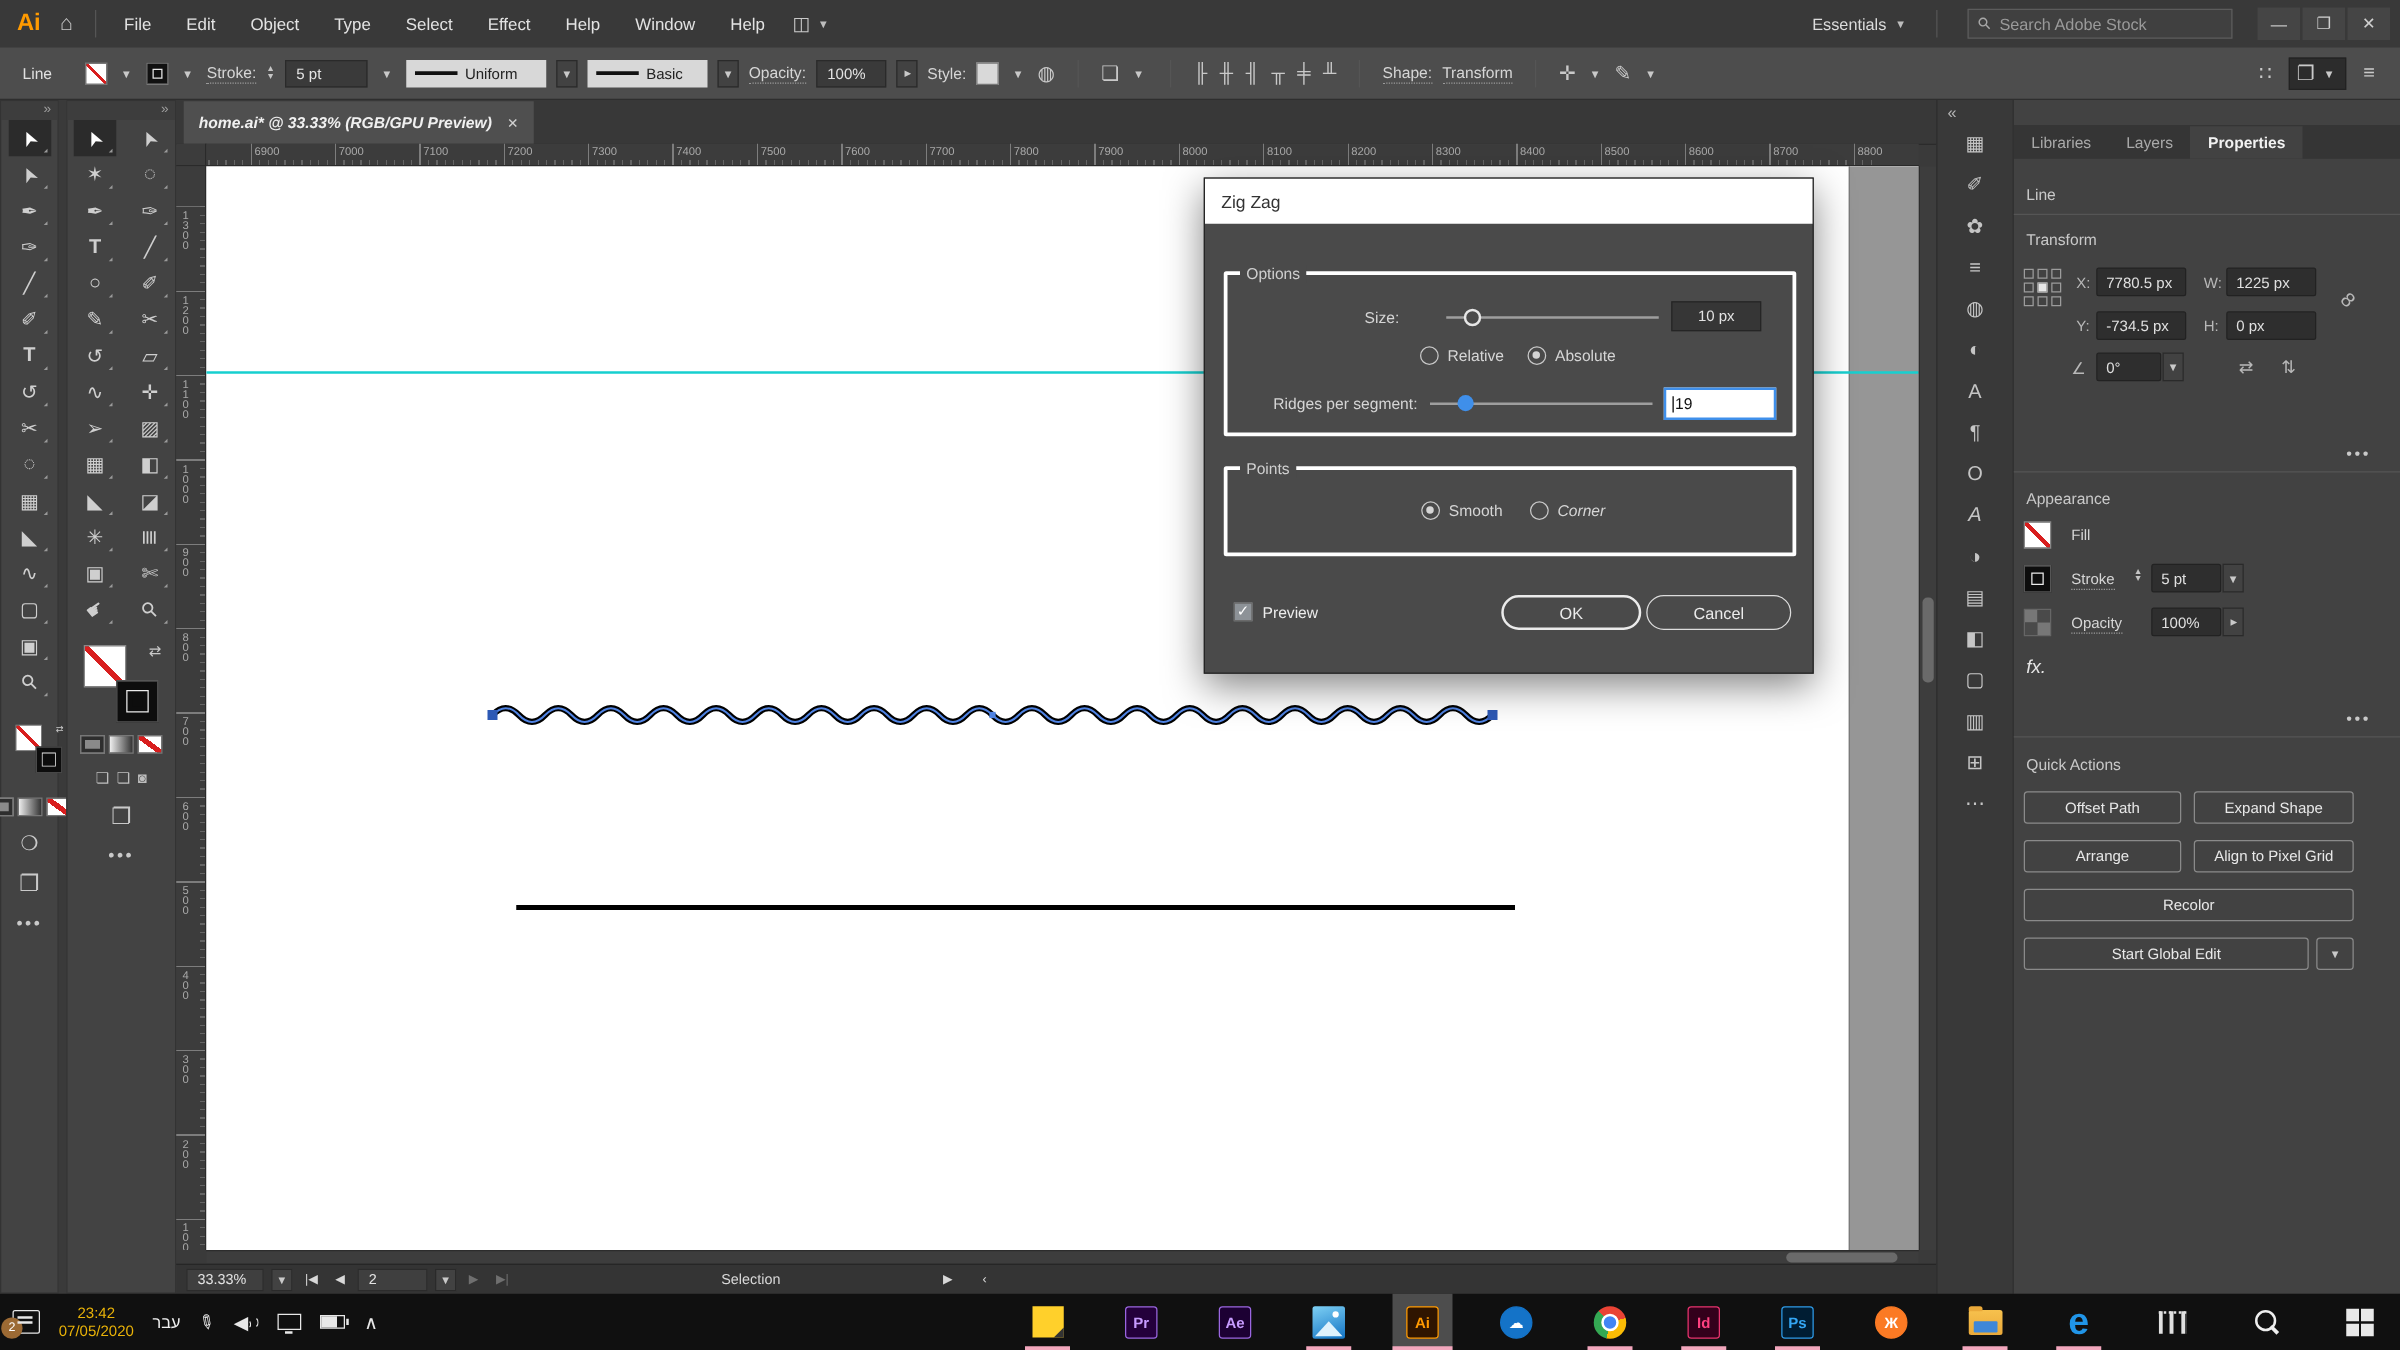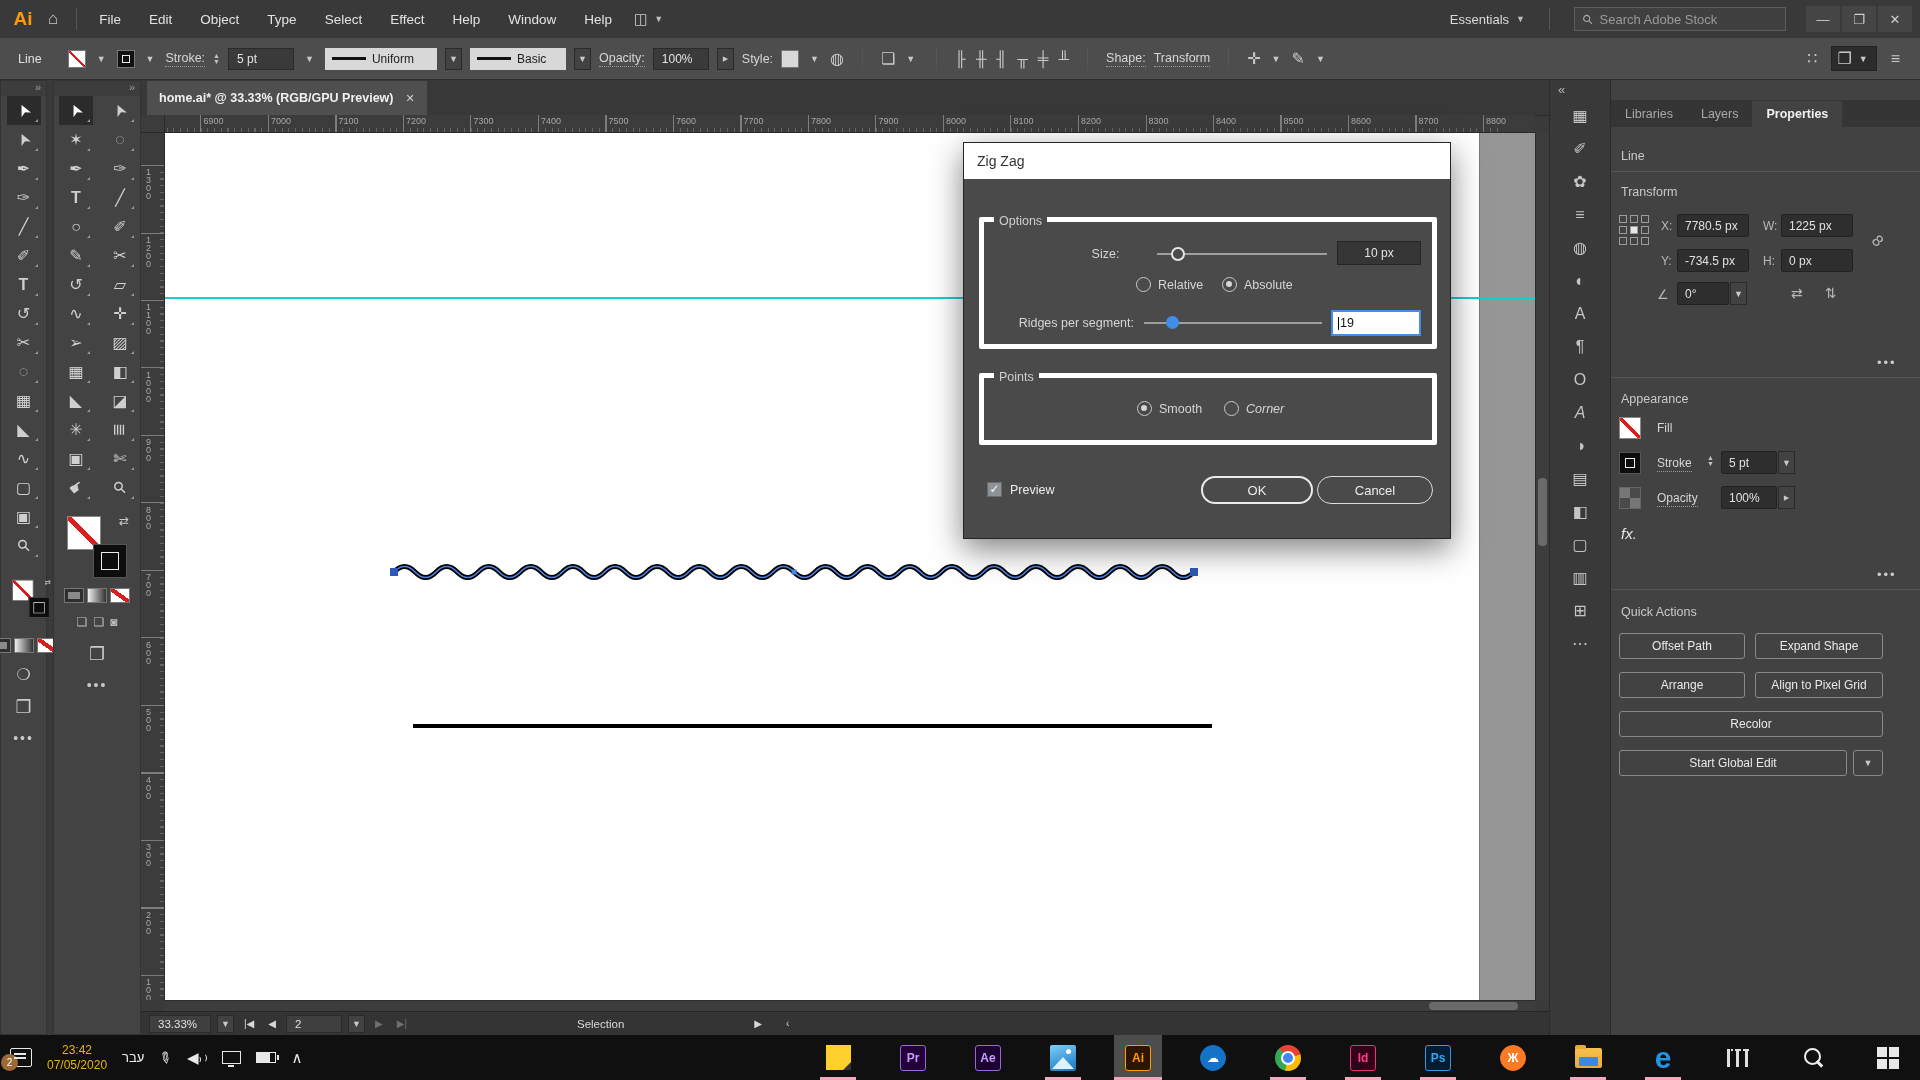--- a/index.html
+++ b/index.html
@@ -65,21 +65,21 @@
   .mm-color{background:#8a8a8a;box-shadow:inset 0 0 0 3px #2e2e2e;}
   .mm-grad{background:linear-gradient(90deg,#eee,#333);}
   .mm-none{background:linear-gradient(to top right,#fff 40%,#d81e1e 40% 60%,#fff 60%);}
   .drawmodes{display:flex;justify-content:center;gap:6px;margin-top:12px;color:#bdbdbd;font-size:12px;}
   .tb-bottom{display:flex;flex-direction:column;align-items:center;gap:12px;margin-top:14px;color:#c9c9c9;}
   .screenmode{font-size:18px;color:#c9c9c9;}
   .dots{color:#c9c9c9;font-size:14px;letter-spacing:2px;}
   .np{transform:scale(.62);margin:-6px auto 0;}
 
   
-  #tabbar{left:141px;top:80px;width:1408px;height:36px;background:#383838;border-bottom:1px solid #2b2b2b;}
+  #tabbar{left:141px;top:80px;width:1408px;height:36px;background:#383838;border-bottom:1px solid #2b2b2b;font-style:italic;}
   #doc-tab{position:absolute;left:6px;top:1px;height:34px;background:#4f4f4f;display:flex;align-items:center;gap:12px;padding:0 12px;}
   #doc-tab .t{font-size:12.5px;font-weight:bold;color:#f0f0f0;}
   #doc-tab .x{color:#d0d0d0;font-size:11px;}
   #ruler-corner{left:141px;top:115px;width:24px;height:18px;background:#3c3c3c;border-right:1px solid #2a2a2a;border-bottom:1px solid #2a2a2a;}
   #ruler-h{left:165px;top:115px;width:1370px;height:18px;background:#3c3c3c;overflow:hidden;border-bottom:1px solid #2a2a2a;
     background-image:repeating-linear-gradient(90deg,#7d7d7d 0 1px,transparent 1px 67.5px),repeating-linear-gradient(90deg,#646464 0 1px,transparent 1px 6.75px);
     background-size:100% 100%,100% 4px;background-position:-32px 0,-32px bottom;background-repeat:no-repeat,no-repeat;}
   #ruler-v{left:141px;top:133px;width:24px;height:867px;background:#3c3c3c;overflow:hidden;border-right:1px solid #2a2a2a;
     background-image:repeating-linear-gradient(180deg,#7d7d7d 0 1px,transparent 1px 67.5px),repeating-linear-gradient(180deg,#646464 0 1px,transparent 1px 6.75px);
     background-size:100% 100%,4px 100%;background-position:0 32px,right 32px;background-repeat:no-repeat,no-repeat;}
@@ -124,21 +124,21 @@
   .refgrid i.c{background:#e8e8e8;}
   .dots3{position:absolute;color:#c9c9c9;letter-spacing:2px;font-size:13px;}
   .qbtn{position:absolute;height:26px;border:1px solid #8a8a8a;border-radius:3px;background:#424242;color:#e8e8e8;font-size:12px;display:flex;align-items:center;justify-content:center;}
   .chk{display:grid;grid-template-columns:repeat(2,4px);grid-template-rows:repeat(2,4px);}
   .chk i:nth-child(1),.chk i:nth-child(4){background:#777;}
   .chk i:nth-child(2),.chk i:nth-child(3){background:#4a4a4a;}
 
   
   #dialog{left:963px;top:142px;width:488px;height:397px;background:#4a4a4a;border:1px solid #252525;box-shadow:0 10px 30px rgba(0,0,0,.5);z-index:30;}
   #dialog-title{position:absolute;left:0;top:0;width:100%;height:36px;background:#fff;color:#333;font-size:14px;display:flex;align-items:center;padding:0 13px;}
-  .groupbox{position:absolute;border:5px solid #ffffff;border-radius:2px;padding-left:14px;}
+  .groupbox{position:absolute;border:3px solid #ffffff;border-radius:2px;padding-left:14px;}
   .legend{position:absolute;top:-8px;left:10px;background:#4a4a4a;padding:0 5px;color:#cfcfcf;font-size:12.5px;}
   .dlabel{position:absolute;font-size:12.5px;color:#d5d5d5;}
   .slider{position:absolute;height:2px;background:#9e9e9e;}
   .handle{position:absolute;top:-6px;width:13px;height:13px;border-radius:50%;}
   .handle.ring{border:2.5px solid #e6e6e6;background:#4a4a4a;width:14px;height:14px;}
   .handle.blue{background:#3f8fea;}
   .dval{position:absolute;background:#363636;border:1px solid #252525;color:#e3e3e3;font-size:12px;display:flex;align-items:center;justify-content:center;}
   .radio{position:absolute;width:15px;height:15px;border:1.5px solid #c9c9c9;border-radius:50%;}
   .radio.sel::after{content:"";position:absolute;left:3px;top:3px;width:6px;height:6px;border-radius:50%;background:#d5d5d5;}
   #ridges-input{position:absolute;background:#fff;border:2px solid #3f8fea;color:#111;font-size:12.5px;display:flex;align-items:center;padding-left:5px;}
@@ -700,21 +700,21 @@
         <span>Zig Zag</span>
       </div>
 
     <div class="groupbox" style="left:15px;top:74px;width:458px;height:132px;">
       <span class="legend">Options</span>
     </div>
     <div class="dlabel" style="left:100px;top:104px;width:83px;text-align:center;">Size:</div>
     <div class="slider" style="left:193px;top:110px;width:170px;">
       <div class="handle ring" style="left:14px;"></div>
     </div>
-    <div class="dval" style="left:373px;top:98px;width:84px;height:24px;">10 px</div>
+    <div class="dval" style="left:373px;top:98px;width:72px;height:24px;">10 px</div>
     <div class="radio" style="left:172px;top:134px;"></div>
     <div class="dlabel" style="left:194px;top:135px;">Relative</div>
     <div class="radio sel" style="left:258px;top:134px;"></div>
     <div class="dlabel" style="left:280px;top:135px;">Absolute</div>
     <div class="dlabel" style="left:28px;top:173px;width:142px;text-align:right;">Ridges per segment:</div>
     <div class="slider" style="left:180px;top:179px;width:178px;">
       <div class="handle blue" style="left:22px;"></div>
     </div>
     <div id="ridges-input" style="left:367px;top:167px;width:90px;height:26px;">
       <span class="caret"></span>

